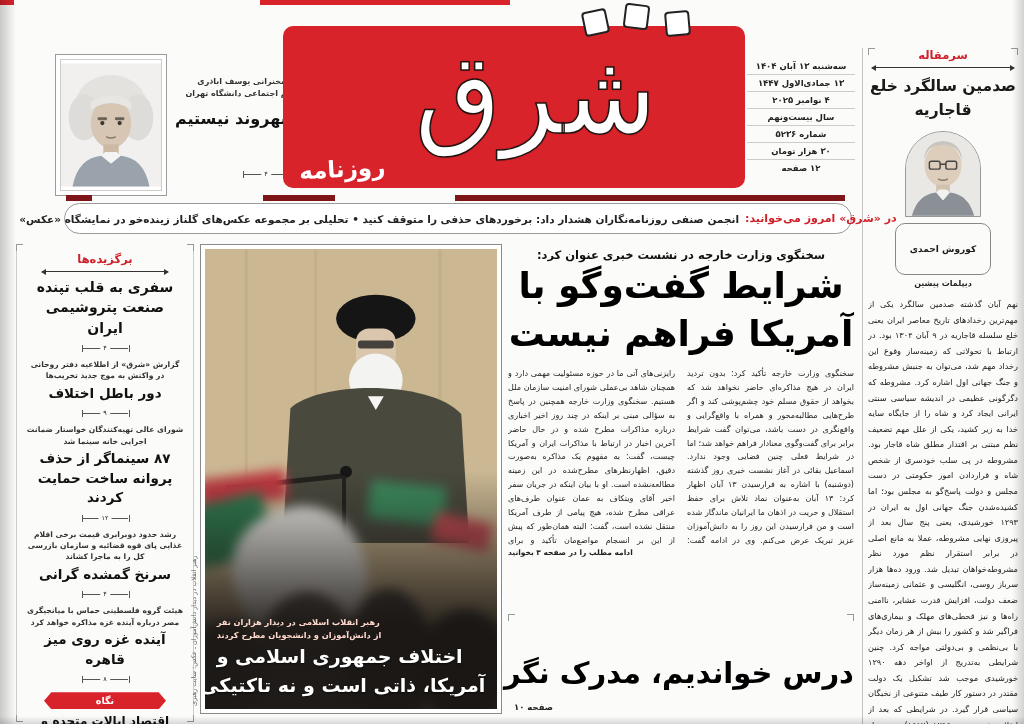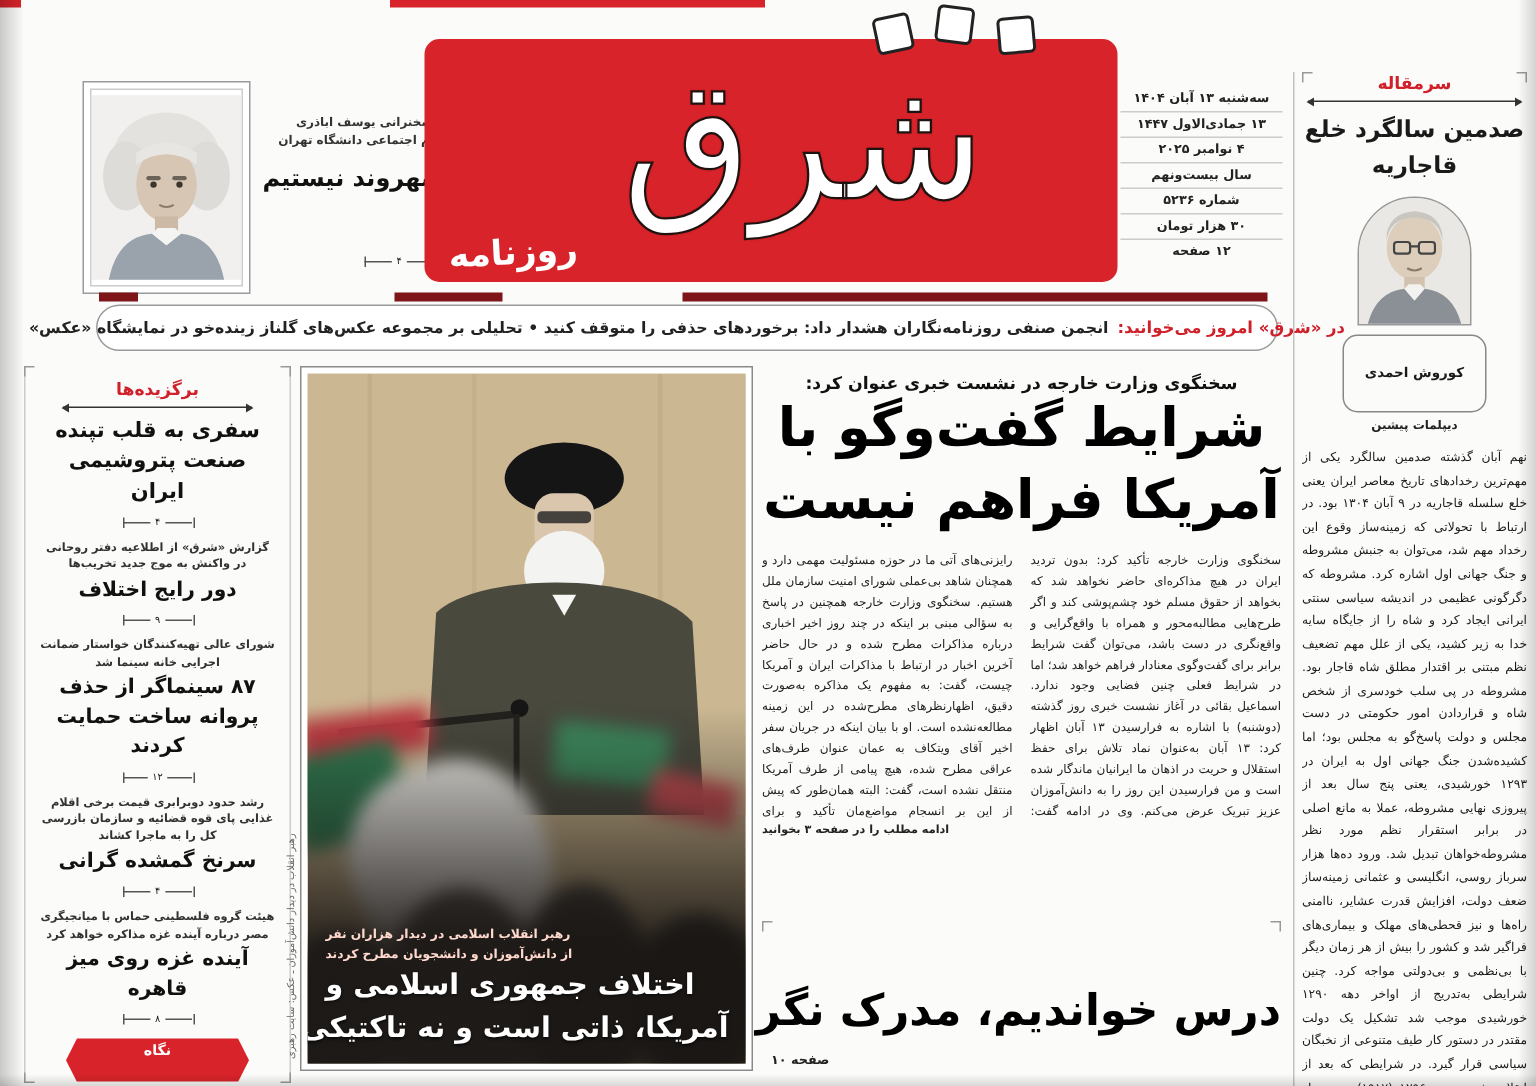--- a/index.html
+++ b/index.html
@@ -47,21 +47,21 @@
   .cm.tr{border-top-width:1px;border-right-width:1px}
   .cm.bl{border-bottom-width:1px;border-left-width:1px}
   .cm.br{border-bottom-width:1px;border-right-width:1px}
   
   .hl{position:absolute;left:16px;top:244px;width:178px;height:478px;border-left:1px solid #ccc;border-right:1px solid #ccc;
       padding:8px 9px;text-align:center}
   .hl-title{color:#d0202a;font-weight:bold;font-size:11.5px}
   .hl-kick{font-size:7.6px;font-weight:bold;color:#333;line-height:1.5;margin-top:2px}
   .hl-head{font-size:13.5px;font-weight:bold;color:#111;line-height:1.45;margin-top:2px}
   .hl-head.big{font-size:14px}
-  .badge{width:122px;height:29px;margin:8px auto 4px;background:#d8232a;color:#fff;font-size:9.5px;font-weight:bold;line-height:17px;
+  .badge{width:122px;height:17px;margin:8px auto 4px;background:#d8232a;color:#fff;font-size:9.5px;font-weight:bold;line-height:17px;
          clip-path:polygon(6% 0,94% 0,100% 50%,94% 100%,6% 100%,0 50%)}
   
   .photo{position:absolute;left:200px;top:244px;width:302px;height:470px;background:#fff;border:1px solid #8a8a8a;padding:4px;z-index:2}
   .scene{position:relative;width:100%;height:100%;overflow:hidden;background:linear-gradient(180deg,#cdbb97 0%,#c6b28c 60%,#bfa77e 100%)}
   .scene svg{position:absolute;left:0;top:0;width:100%;height:64%}
   .fg{position:absolute;left:0;right:0;bottom:0;height:52%;filter:blur(6px)}
   .fg div{position:absolute}
   .grad{position:absolute;left:0;right:0;bottom:0;height:52%;background:linear-gradient(0deg,rgba(22,19,17,.88) 34%,rgba(22,19,17,0) 100%)}
   .cap{position:absolute;left:4%;right:4%;bottom:10px;text-align:left;color:#fff;z-index:3}
   .cap-k{font-size:8.2px;font-weight:bold;color:#ffd9cd;line-height:1.6}
@@ -165,21 +165,21 @@
 
     <div class="hl-title">برگزیده‌ها</div>
     <div class="arrowline" style="width:80%;margin:5px auto"></div>
 
     <div class="hl-head big">سفری به قلب تپنده صنعت پتروشیمی ایران</div>
     <div class="pgdiv">
         <span class="n">۴</span>
       </div>
 
     <div class="hl-kick">گزارش «شرق» از اطلاعیه دفتر روحانی در واکنش به موج جدید تخریب‌ها</div>
-    <div class="hl-head">دور رایج اختلاف</div>
+    <div class="hl-head">دور باطل اختلاف</div>
     <div class="pgdiv">
         <span class="n">۹</span>
       </div>
 
     <div class="hl-kick">شورای عالی تهیه‌کنندگان خواستار ضمانت اجرایی خانه سینما شد</div>
     <div class="hl-head">۸۷ سینماگر از حذف پروانه ساخت حمایت کردند</div>
     <div class="pgdiv">
         <span class="n">۱۲</span>
       </div>
 

